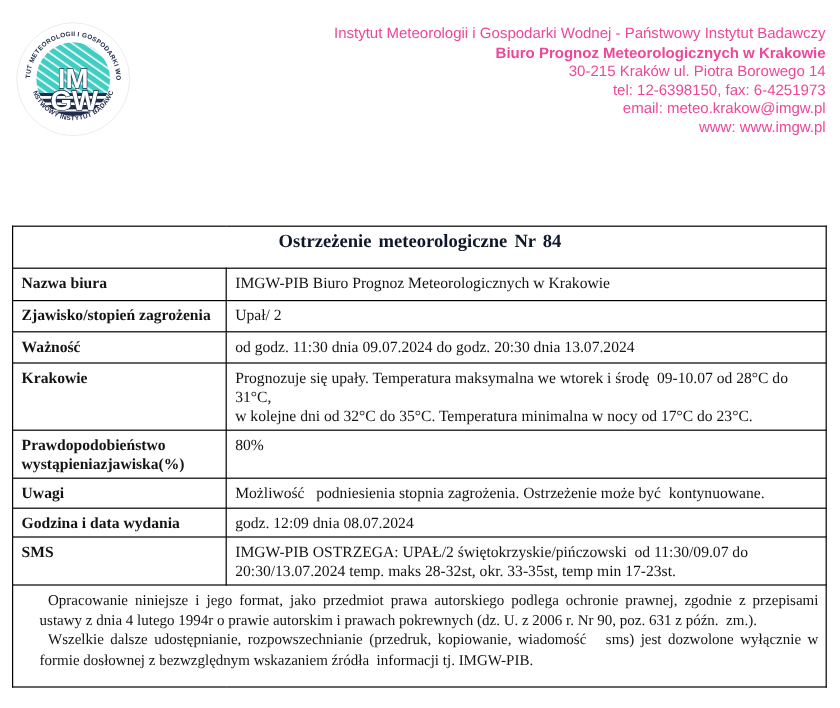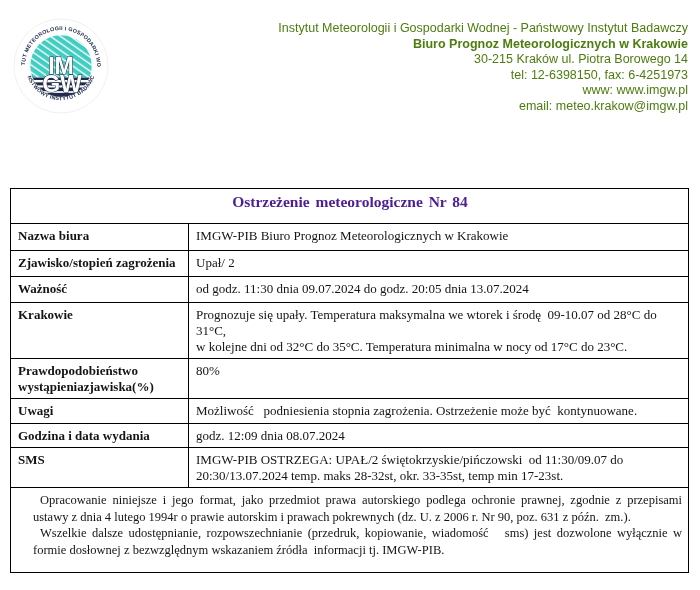--- a/index.html
+++ b/index.html
@@ -23,21 +23,21 @@
     height: 100px;
   }
   .org-block {
     position: absolute;
     top: 21px;
     right: 12px;
     text-align: right;
     font-family: "Liberation Sans", sans-serif;
     font-size: 12.5px;
     line-height: 15.5px;
-    color: #4d7c0f;
+    color: #ec4899;
     white-space: nowrap;
   }
   .org-block .bold-line { font-weight: bold; text-align: right; }
 
   
   table.warning {
     position: absolute;
     left: 10px;
     top: 188px;
     width: 679px;
@@ -119,48 +119,48 @@
         <textPath href="#bottomArc" startOffset="50%" text-anchor="middle">• PAŃSTWOWY INSTYTUT BADAWCZY •</textPath>
       </text>
     </svg>
   </div>
 
   <div class="org-block">
     <div>Instytut Meteorologii i Gospodarki Wodnej - Państwowy Instytut Badawczy</div>
     <div class="bold-line">Biuro Prognoz Meteorologicznych w Krakowie</div>
     <div>30-215 Kraków ul. Piotra Borowego 14</div>
     <div>tel: 12-6398150, fax: 6-4251973</div>
+    <div>email: meteo.krakow@imgw.pl</div>
     <div>www: www.imgw.pl</div>
-    <div>email: meteo.krakow@imgw.pl</div>
   </div>
 
   <table class="warning">
     <colgroup>
         <col style="width:178px">
         <col>
       </colgroup>
     <tbody>
       <tr style="height:35px">
-        <td class="title-cell" colspan="2" style="color:#4c1d95">Ostrzeżenie meteorologiczne Nr 84</td>
+        <td class="title-cell" colspan="2" style="color:#0f172a">Ostrzeżenie meteorologiczne Nr 84</td>
       </tr>
 
       <tr style="height:27px">
         <td class="label-cell">Nazwa biura</td>
         <td class="value-cell">IMGW-PIB Biuro Prognoz Meteorologicznych w Krakowie</td>
       </tr>
 
       <tr style="height:26px">
         <td class="label-cell">Zjawisko/stopień zagrożenia</td>
         <td class="value-cell">Upał/ 2</td>
       </tr>
 
 
       <tr style="height:26px">
         <td class="label-cell">Ważność</td>
-        <td class="value-cell">od godz. 11:30 dnia 09.07.2024 do godz. 20:05 dnia 13.07.2024</td>
+        <td class="value-cell">od godz. 11:30 dnia 09.07.2024 do godz. 20:30 dnia 13.07.2024</td>
       </tr>
 
       <tr style="height:40px">
         <td class="label-cell">Krakowie</td>
         <td class="value-cell">Prognozuje się upały. Temperatura maksymalna we wtorek i środę  09-10.07 od 28°C do 31°C,
 w kolejne dni od 32°C do 35°C. Temperatura minimalna w nocy od 17°C do 23°C.</td>
       </tr>
 
       <tr style="height:30px">
         <td class="label-cell">Prawdopodobieństwo wystąpieniazjawiska(%)</td>

